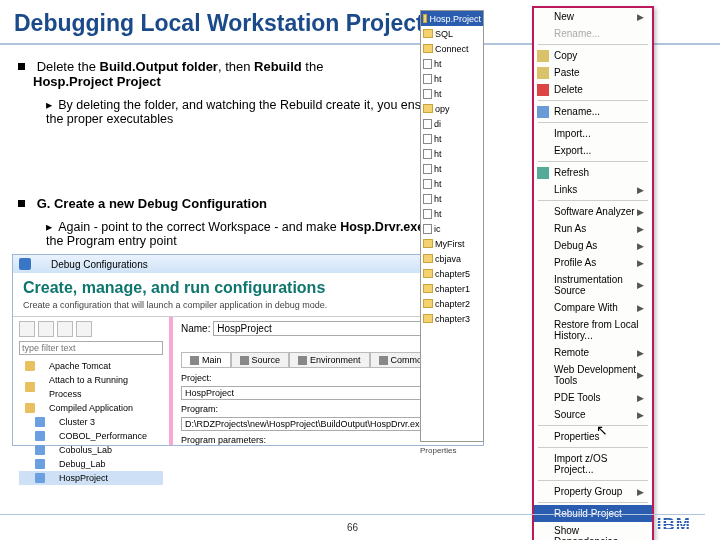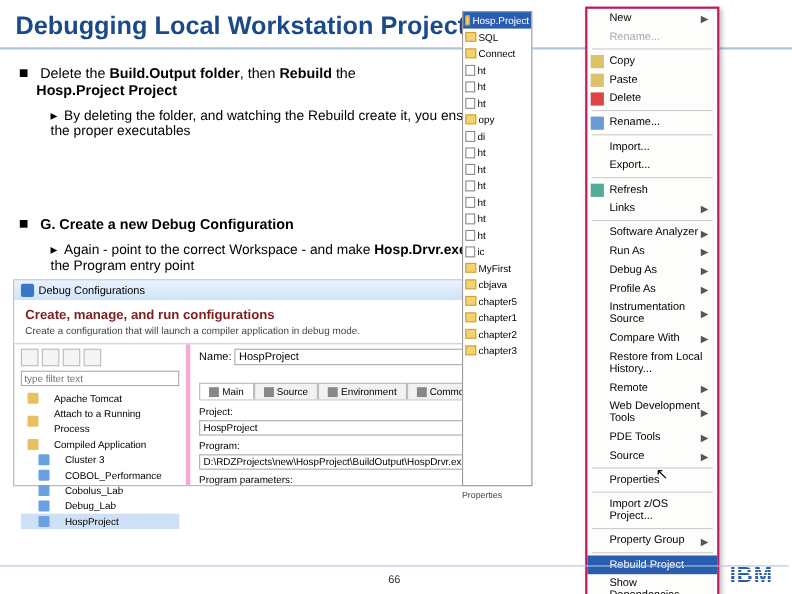--- a/index.html
+++ b/index.html
@@ -11,24 +11,24 @@
 
   .content { padding: 14px 18px 0; font-size: 13px; color: #000; width: 460px; }
   .bullet { margin-bottom: 8px; }
   .bullet-mark { display: inline-block; width: 7px; height: 7px; background: #000; margin-right: 8px; vertical-align: 1px; }
   .sub { margin-left: 28px; margin-top: 4px; font-size: 12.5px; }
   .sub-mark { color: #000; margin-right: 6px; }
 
   .section2 { margin-top: 70px; }
 
   .debug-window { margin: 6px 12px 0; width: 472px; border: 1px solid #9fb7d4; background: #fff; font-size: 10px; color: #000; }
-  .debug-titlebar { background: linear-gradient(#e9f2fd,#cfe3f7); padding: 3px 6px; font-size: 10px; display: flex; align-items: center; gap: 4px; }
+  .debug-titlebar { background: linear-gradient(#e9f2fd,#cfe3f7); padding: 3px 6px; font-size: 10px; display: flex; align-items: center; gap: 20px; }
   .debug-icon { width: 12px; height: 12px; background: #3a76c6; border-radius: 2px; display: inline-block; }
   .debug-header { padding: 6px 10px; background: #fff; border-bottom: 1px solid #ccc; }
-  .debug-header-title { font-size: 12px; font-weight: bold; color: #7f1d1d; }
+  .debug-header-title { font-size: 16px; font-weight: bold; color: #0f766e; }
   .debug-header-sub { font-size: 9px; color: #444; margin-top: 3px; }
 
   .debug-body { display: flex; height: 128px; }
   .debug-left { width: 160px; border-right: 4px solid #f9a8d4; padding: 4px 6px; display: flex; flex-direction: column; }
   .toolbar-row { display: flex; gap: 3px; margin-bottom: 4px; }
   .tb-btn { width: 16px; height: 16px; border: 1px solid #bbb; background: #f4f4f4; }
   .filter-input { width: 100%; font-size: 9px; padding: 1px 2px; border: 1px solid #aaa; margin-bottom: 4px; }
   .tree { font-size: 9px; line-height: 14px; color: #000; }
   .tree .node { display: flex; align-items: center; gap: 14px; padding-left: 6px; }
   .tree .node.sel { background: #cde0f5; }
@@ -56,23 +56,23 @@
   .menu { width: 122px; background: #fdfdfb; border: 2px solid #be185d; box-shadow: 2px 2px 4px rgba(0,0,0,.25); }
   .menu-item { padding: 3px 8px 3px 20px; font-size: 10px; color: #000; position: relative; display: flex; justify-content: space-between; align-items: center; }
   .menu-item.sel { background: #2a5db0; color: #fff; }
   .menu-item.disabled { color: #aaa; }
   .menu-sep { height: 1px; background: #ccc; margin: 2px 4px; }
   .menu-icon { position: absolute; left: 3px; width: 12px; height: 12px; }
   .arrow-r { font-size: 9px; color: #555; }
 
   .cursor { position: absolute; left: 108px; top: 416px; font-size: 14px; color: #000; pointer-events: none; }
 
-  .footer { position: absolute; bottom: 0; left: 0; right: 3px; height: 26px; border-top: 1px solid #b0c4de; display: flex; align-items: center; justify-content: center; font-size: 10px; color: #333; }
+  .footer { position: absolute; bottom: 0; left: 0; right: 15px; height: 26px; border-top: 1px solid #b0c4de; display: flex; align-items: center; justify-content: center; font-size: 10px; color: #333; }
   .page-num { position: absolute; left: 50%; transform: translateX(-50%); }
-  .ibm { position: absolute; right: 14px; bottom: 5px; font-weight: bold; font-size: 20px; letter-spacing: 1px; color: #2a5db0; font-family: "Arial Black", Arial; }
+  .ibm { position: absolute; right: 14px; bottom: 5px; font-weight: bold; font-size: 17px; letter-spacing: 1px; color: #2a5db0; font-family: "Arial Black", Arial; }
   .ibm span { background: repeating-linear-gradient(#2a5db0 0 2px, #fff 2px 3px); -webkit-background-clip: text; background-clip: text; color: transparent; }
 
   .props-strip { position: absolute; left: -68px; top: 440px; width: 62px; font-size: 8px; color: #444; }
 </style>
 </head>
 <body>
 
 <div class="slide">
 
   <div class="title">Debugging Local Workstation Projects</div>

